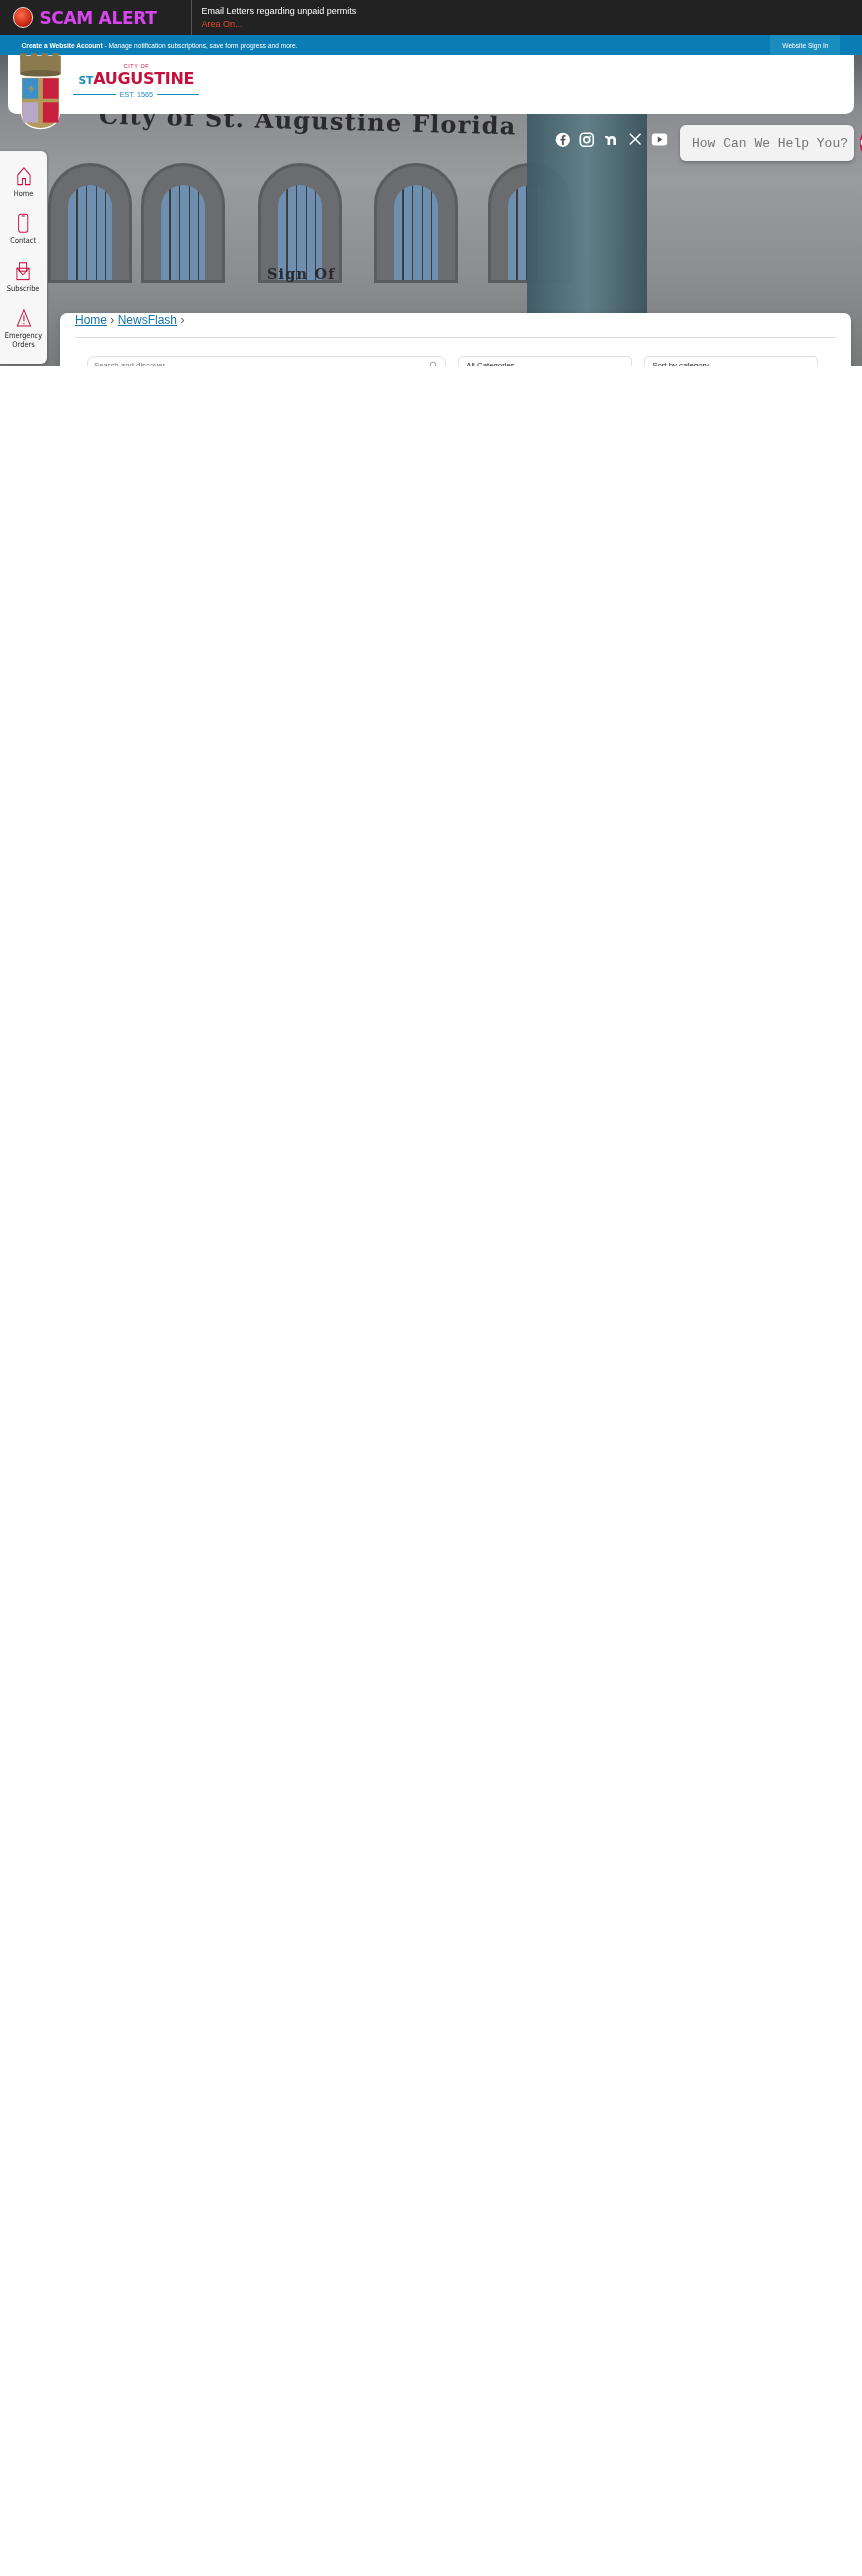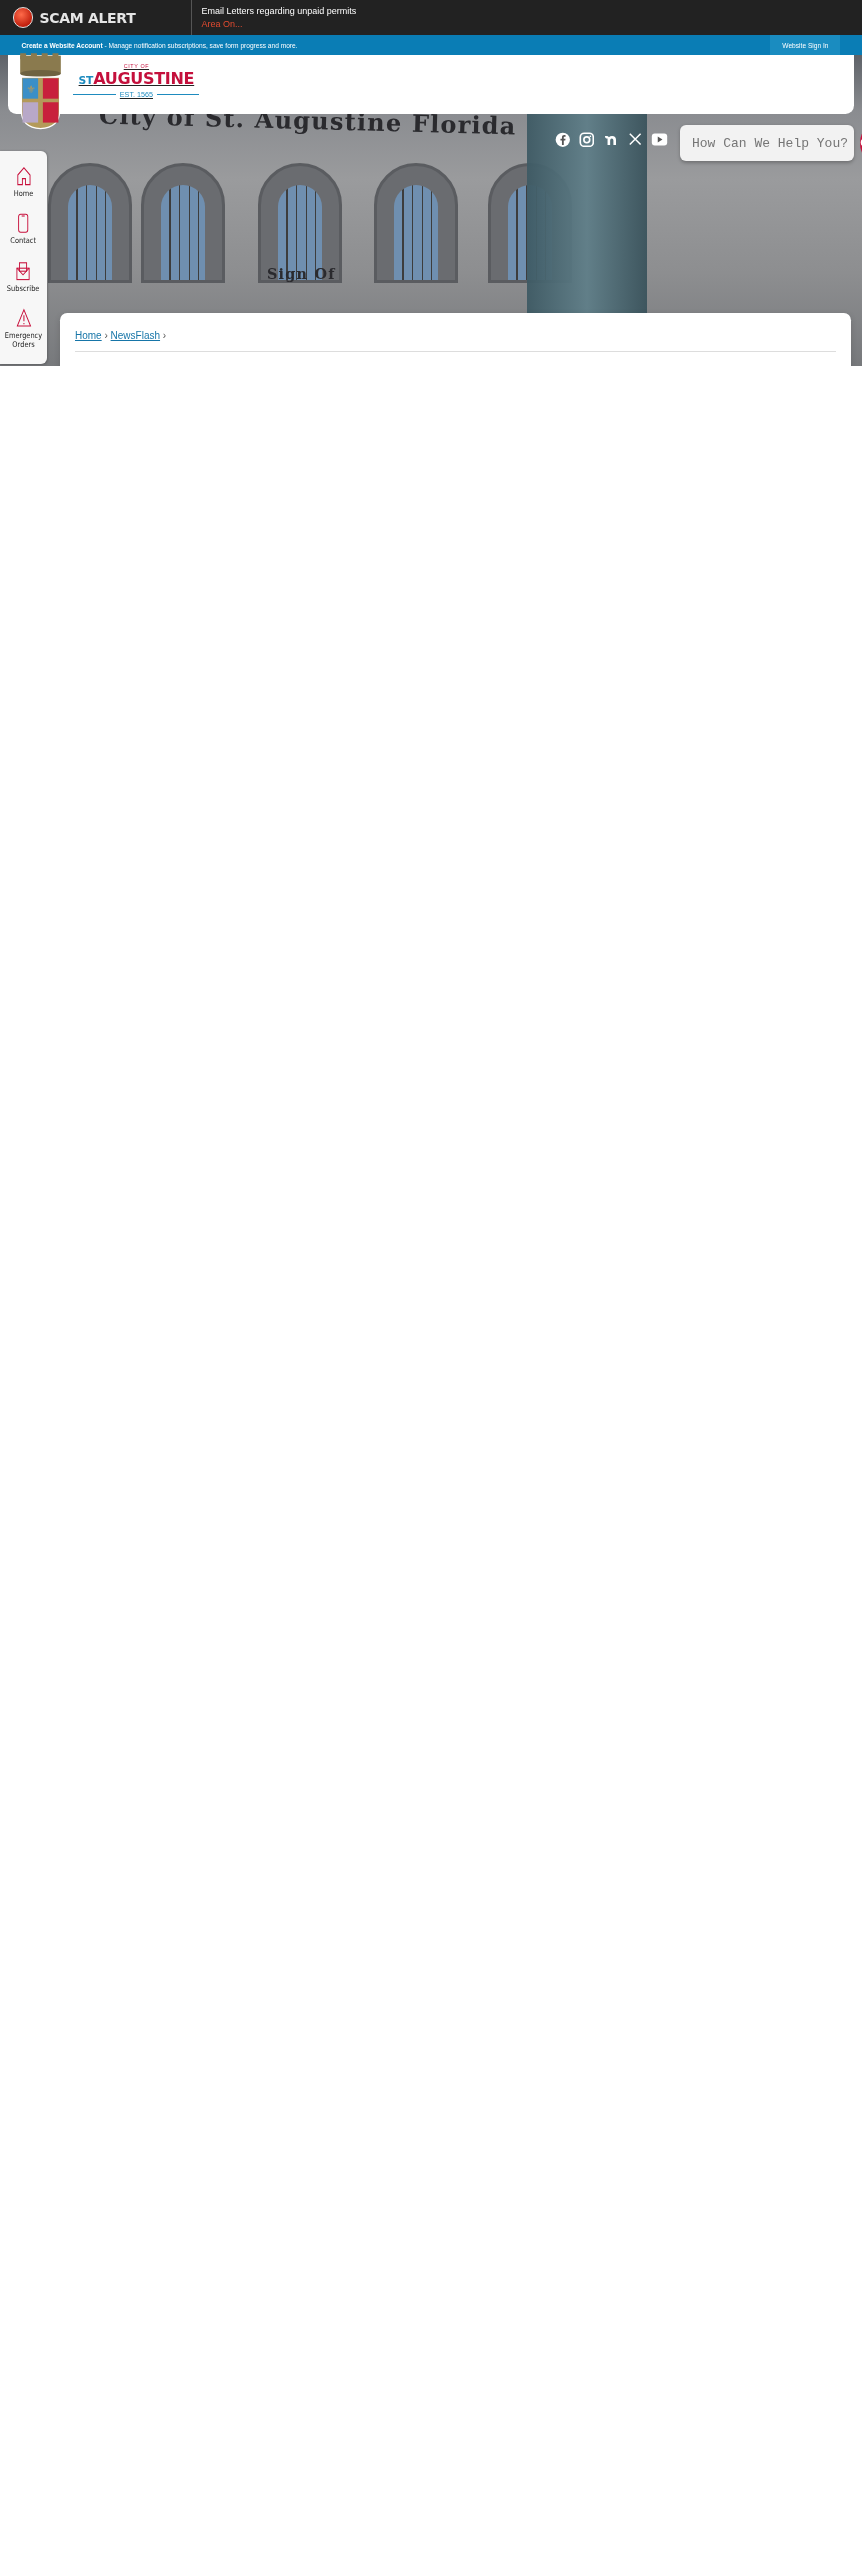--- a/index.html
+++ b/index.html
@@ -4,21 +4,21 @@
 <style>
   * { box-sizing: border-box; margin: 0; padding: 0; }
   html, body { width: 862px; }
   body { font-family: "Liberation Sans", sans-serif; color: #222; background: #fff; position: relative; }
   a { color: inherit; text-decoration: none; }
 
   
   .alert-bar { height: 35px; background: #222; display: flex; align-items: stretch; }
   .alert-left { width: 192px; display: flex; align-items: center; padding-left: 13px; border-right: 0.6px solid #555; }
   .alert-dot { width: 20.4px; height: 20.4px; border-radius: 50%; background: radial-gradient(circle at 40% 35%, #ff6b4a, #c1200e 70%); border: 1.8px solid #ddd; margin-right: 6px; }
-  .alert-title { color: #e5e5e5; font-family: "DejaVu Sans", sans-serif; font-weight: bold; font-size: 14px; letter-spacing: -0.3px; }
+  .alert-title { color: #d946ef; font-family: "DejaVu Sans", sans-serif; font-weight: bold; font-size: 17px; letter-spacing: -0.3px; }
   .alert-right { padding: 3.6px 9.6px; display: flex; flex-direction: column; justify-content: center; gap: 3.6px; }
   .alert-msg { color: #fff; font-size: 9px; }
   .alert-link { color: #e34b30; font-size: 9px; }
 
   
   .account-bar { height: 20px; background: #0a7db5; display: flex; align-items: center; justify-content: space-between; padding-left: 21.6px; font-size: 6.6px; color: #fff; }
   .account-bar b { font-weight: bold; }
   .signin { height: 20px; background: #1a8cc0; padding: 0 12px; display: flex; align-items: center; color: #fff; font-size: 6.6px; margin-right: 21.6px; }
 
   
@@ -26,21 +26,21 @@
   .hero-wall-text { position: absolute; left: 99px; top: 51px; font-family: "DejaVu Serif", serif; font-weight: bold; color: #2a2a2e; font-size: 24px; letter-spacing: 1.2px; transform: rotate(1.5deg); }
   .hero-wall-text2 { position: absolute; left: 267px; top: 210px; font-family: "DejaVu Serif", serif; font-weight: bold; color: #2a2a2e; font-size: 14.4px; letter-spacing: 1.2px; }
   .arch { position: absolute; top: 108px; width: 84px; height: 120px; border-radius: 42px 42px 0 0; background: #6a6c70; border: 3.6px solid #5a5c60; }
   .arch::after { content: ""; position: absolute; left: 17px; right: 17px; top: 19px; bottom: 0; background: repeating-linear-gradient(90deg, #6f8fb0 0 8.4px, #3d3d3d 8.4px 9.6px); border-radius: 24px 24px 0 0; }
   .statue { position: absolute; left: 527px; top: 0; width: 120px; height: 311px; background: linear-gradient(90deg, #3e5a64, #5f7e88 50%, #3a535c); border-radius: 48px 48px 0 0; opacity: .95; }
   .top-windows { position: absolute; top: 0; left: 48px; right: 204px; height: 36px; background: repeating-linear-gradient(90deg, #4c5e6e 0 36px, #7a6a4a 36px 40px); }
 
   
   .header-card { position: absolute; top: 55px; left: 8.4px; width: 846px; height: 59px; background: #fff; border-radius: 0 0 8.4px 8.4px; display: flex; align-items: center; z-index: 5; }
   .crest { position: absolute; left: 4.8px; top: -2.4px; width: 55px; height: 77px; }
-  .brand { position: absolute; left: 65px; top: 8.4px; width: 126px; height: 42px; text-align: center; text-decoration: underline; }
+  .brand { position: absolute; left: 65px; top: 8.4px; width: 126px; height: 42px; text-align: center; }
   .brand-city { color: #c4103c; font-size: 5.4px; letter-spacing: 0.6px; }
   .brand-name { font-family: "DejaVu Sans", sans-serif; font-size: 16px; font-weight: bold; color: #c4103c; letter-spacing: -0.3px; line-height: 19px; }
   .brand-name .st { color: #1e8bbf; font-size: 10.8px; }
   .brand-est { color: #1e8bbf; font-size: 7.2px; display: flex; align-items: center; justify-content: center; gap: 3.6px; }
   .brand-est::before, .brand-est::after { content: ""; flex: 1; height: 1.2px; background: #1e8bbf; }
   .main-nav { position: absolute; left: 216px; right: 0; top: 0; height: 59px; display: flex; justify-content: space-around; align-items: center; }
   .nav-item { text-align: center; font-family: "DejaVu Sans", sans-serif; font-weight: bold; font-size: 10.2px; color: #1675a8; letter-spacing: -0.3px; transform: scaleX(0.82); }
   .nav-item::after { content: ""; display: block; width: 20.4px; height: 1.8px; background: #bbb; margin: 7.2px auto 0; }
 
   
@@ -50,21 +50,21 @@
   .hero-search input { border: none; background: transparent; font-size: 13px; color: #444; flex: 1; outline: none; font-family: Liberation Mono, monospace; }
   .hero-search .go { width: 24px; height: 24px; border-radius: 50%; background: #c8103c; display: flex; align-items: center; justify-content: center; }
 
   
   .quick-nav { position: absolute; top: 151px; left: 0; width: 47px; height: 213px; background: #f7f7f7; border-radius: 0 6px 6px 0; z-index: 6; display: flex; flex-direction: column; justify-content: space-around; align-items: center; padding: 7.2px 0; box-shadow: 0.6px 0.6px 2.4px rgba(0,0,0,.2); }
   .qn-item { text-align: center; font-size: 7.8px; color: #222; font-family: "DejaVu Sans", sans-serif; transform: scaleX(0.85); }
   .qn-item svg { display: block; margin: 0 auto 2.4px; }
 
   
   .main-card { position: absolute; top: 313px; left: 60px; width: 791px; height: 1649px; background: #fff; border-radius: 7.2px; box-shadow: 0 2.4px 6px rgba(0,0,0,.15); z-index: 3; padding: 0 15px; }
-  .breadcrumb { margin-top: 17px; font-size: 10px; padding-bottom: 9.6px; border-bottom: 0.6px solid #ddd; color: #555; }
+  .breadcrumb { font-size: 12px; padding-bottom: 9.6px; border-bottom: 0.6px solid #ddd; color: #555; }
   .breadcrumb a { color: #1675a8; text-decoration: underline; }
 
   .filters { display: flex; gap: 12px; margin: 18px 0 0 12px; }
   .f-search { width: 359px; height: 20.4px; border: 0.6px solid #e0e0e0; border-radius: 7.2px; display: flex; align-items: center; padding: 0 6px; box-shadow: 0 0.6px 1.2px rgba(0,0,0,.08); }
   .f-search input { flex: 1; border: none; outline: none; font-size: 7.8px; color: #555; font-family: "Liberation Sans", sans-serif; }
   .f-select { width: 174px; height: 20.4px; border: 0.6px solid #e0e0e0; border-radius: 4.8px; display: flex; align-items: center; justify-content: space-between; padding: 0 7.2px; font-size: 7.8px; box-shadow: 0 0.6px 1.2px rgba(0,0,0,.08); }
   .f-select:last-child { width: 174px; }
   .action-links { display: flex; justify-content: flex-end; gap: 10.8px; margin: 12px 18px 0 0; font-size: 7.8px; }
   .action-links span { display: flex; align-items: center; gap: 2.4px; }
 

